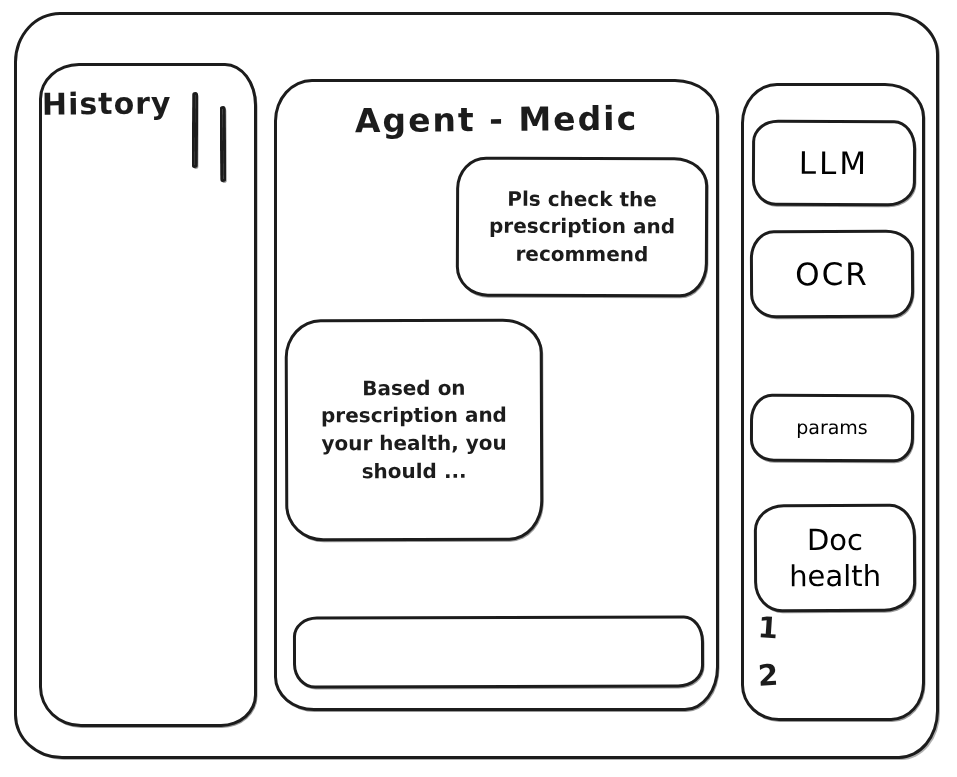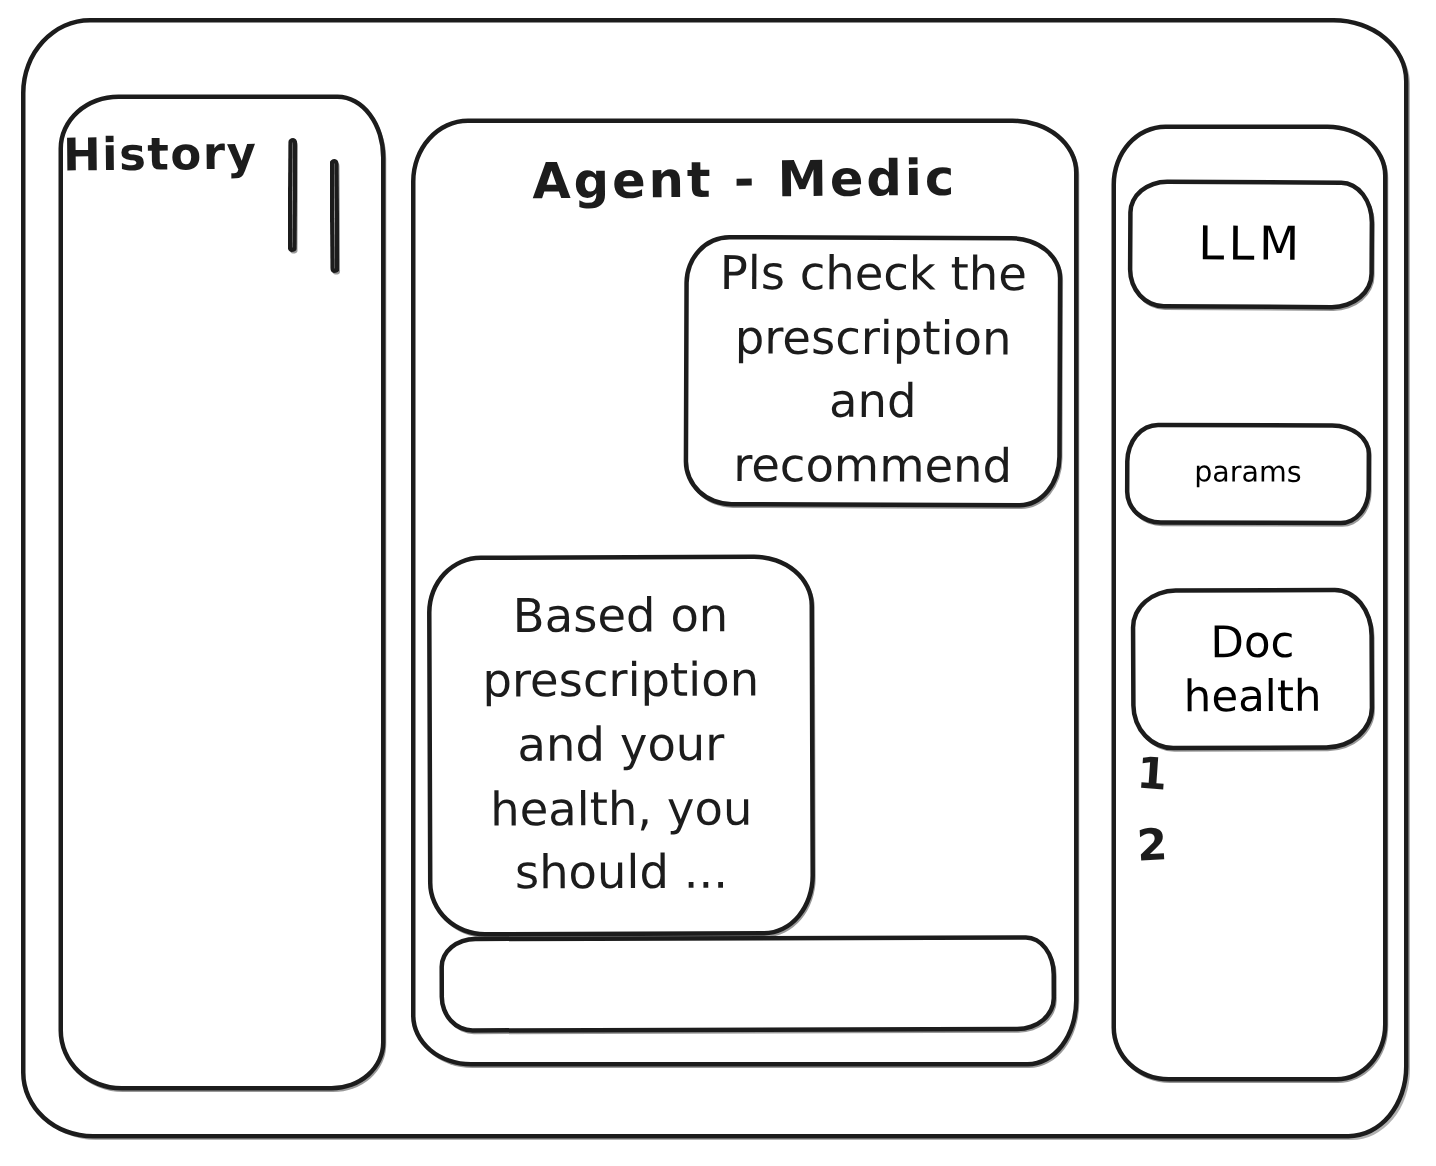--- a/index.html
+++ b/index.html
@@ -62,42 +62,42 @@
   .chat-title {
     margin-top: 18px;
     text-align: center;
     font-size: 33px;
     font-weight: bold;
     letter-spacing: 2px;
     transform: rotate(-0.5deg);
   }
   .bubble {
     border-radius: 30px 34px 28px 32px / 32px 28px 34px 30px;
-    font-size: 31px;
-    font-weight: normal;
+    font-size: 20px;
+    font-weight: bold;
     line-height: 1.38;
     text-align: center;
     display: flex;
     align-items: center;
     justify-content: flex-end;
     padding: 12px 10px;
     box-sizing: border-box;
   }
   .bubble.user {
     align-self: flex-end;
     width: 252px;
     min-height: 140px;
     margin: 18px 8px 0 0;
     transform: rotate(0.2deg);
   }
   .bubble.assistant {
     align-self: flex-start;
     width: 258px;
     min-height: 222px;
-    margin: 32px 0 0 8px;
+    margin: 22px 0 0 8px;
     padding: 30px 18px;
     border-radius: 36px 40px 34px 38px / 38px 34px 40px 36px;
     transform: rotate(-0.2deg);
   }
   .chat-input {
     margin: auto 12px 20px 16px;
     height: 66px;
     border-radius: 24px 20px 26px 22px / 20px 26px 22px 24px;
     transform: rotate(-0.15deg);
   }
@@ -170,19 +170,20 @@
       <span>Pls check the prescription and recommend</span>
     </div>
     <div class="bubble assistant sketch">
       <span>Based on prescription and your health, you should ...</span>
     </div>
     <div class="chat-input sketch"></div>
   </main>
 
   <aside class="tools sketch">
     <button class="tool-btn sketch b-llm">LLM</button>
+    <button class="tool-btn sketch b-ocr">OCR</button>
     <button class="tool-btn sketch b-params">params</button>
     <button class="tool-btn sketch b-doc">Doc health</button>
     <div class="doc-item d1">1</div>
     <div class="doc-item d2">2</div>
   </aside>
 
 </div>
 
 </body></html>

